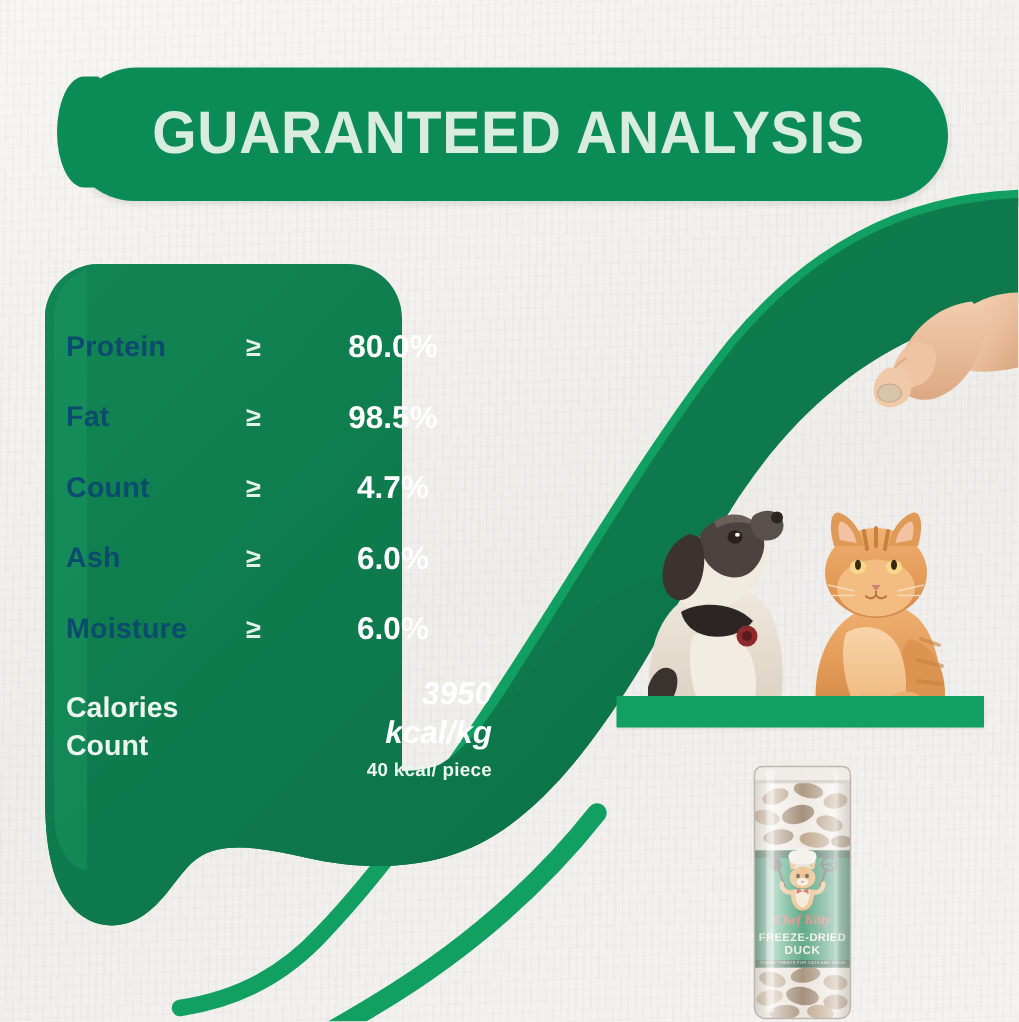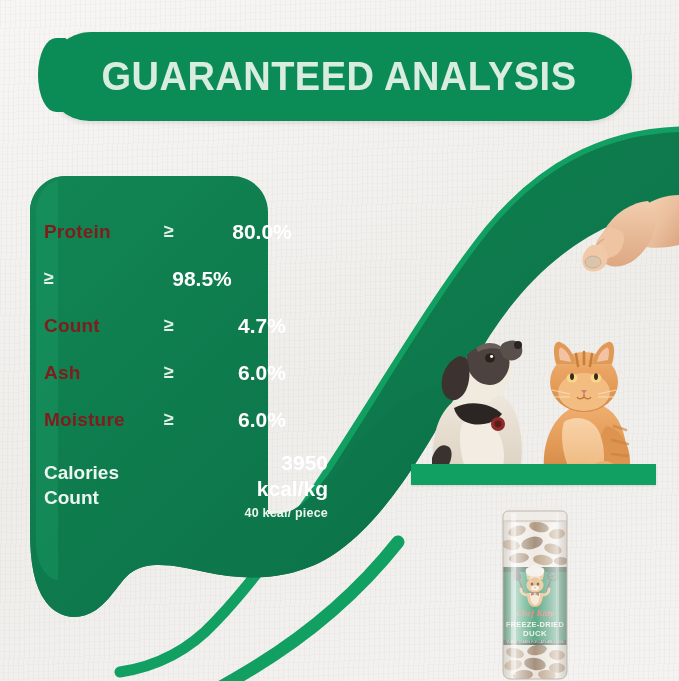--- a/index.html
+++ b/index.html
@@ -15,21 +15,21 @@
     position:absolute;inset:0;
     background:
       repeating-linear-gradient(91deg, rgba(0,0,0,0.022) 0px, rgba(0,0,0,0.022) 1px, rgba(255,255,255,0) 1px, rgba(255,255,255,0) 5px),
       repeating-linear-gradient(178deg, rgba(0,0,0,0.016) 0px, rgba(0,0,0,0.016) 1px, rgba(255,255,255,0) 1px, rgba(255,255,255,0) 7px),
       linear-gradient(160deg,#f7f6f4 0%,#efedea 55%,#f5f3f1 100%);
   }
   #stage{position:absolute;inset:0;}
 
   
   #banner{
-    position:absolute;left:46px;top:32px;width:586px;height:89px;
+    position:absolute;left:46px;top:45px;width:586px;height:89px;
     background:#0b8b56;
     border-radius:46px 46px 44px 44px/46px 46px 44px 44px;
     box-shadow:0 2px 5px rgba(0,0,0,0.10);
   }
   #banner:before{
     content:"";position:absolute;left:-8px;top:6px;width:30px;height:74px;
     background:#0b8b56;border-radius:60% 10% 10% 60%/50% 10% 10% 50%;
   }
   #banner-title{
     position:absolute;inset:0;
@@ -47,21 +47,21 @@
 
   
   #nutrition{
     position:absolute;left:44px;top:208px;width:290px;
   }
   .nrow{
     position:relative;height:47px;
     display:flex;align-items:center;
   }
   .nlabel{
-    width:120px;color:#7f1d1d;font-size:19px;font-weight:bold;
+    width:120px;color:#0c4a6e;font-size:19px;font-weight:bold;
     letter-spacing:0.2px;
   }
   .nop{
     width:48px;color:#e3f1e9;font-size:18px;font-weight:bold;text-align:left;
   }
   .nval{
     flex:1;color:#ffffff;font-size:21px;font-weight:bold;text-align:center;
     padding-right:22px;
   }
 
@@ -70,20 +70,21 @@
     position:absolute;left:44px;top:450px;width:290px;
     display:flex;justify-content:space-between;align-items:center;
   }
   #cal-label{
     color:#ecf6f0;font-size:19px;font-weight:bold;line-height:25px;width:130px;
   }
   #cal-right{text-align:right;padding-right:6px;}
   #cal-value{
     color:#ffffff;font-size:21px;font-weight:bold;line-height:26px;
     white-space:pre-line;
+    font-style:italic;
   }
   #cal-note{
     color:#ecf6f0;font-size:12.5px;font-weight:bold;margin-top:4px;letter-spacing:0.2px;
   }
 
   
   #hand{position:absolute;left:566px;top:183px;width:113px;height:105px;}
 
   
   #pets{position:absolute;left:404px;top:296px;width:275px;height:175px;}
@@ -186,20 +187,21 @@
 
   <div id="nutrition">
 
     <div class="nrow">
       <div class="nlabel">Protein</div>
       <div class="nop">≥</div>
       <div class="nval">80.0%</div>
     </div>
 
     <div class="nrow">
+      <div class="nlabel">Fat</div>
       <div class="nop">≥</div>
       <div class="nval">98.5%</div>
     </div>
 
     <div class="nrow">
       <div class="nlabel">Count</div>
       <div class="nop">≥</div>
       <div class="nval">4.7%</div>
     </div>
 

